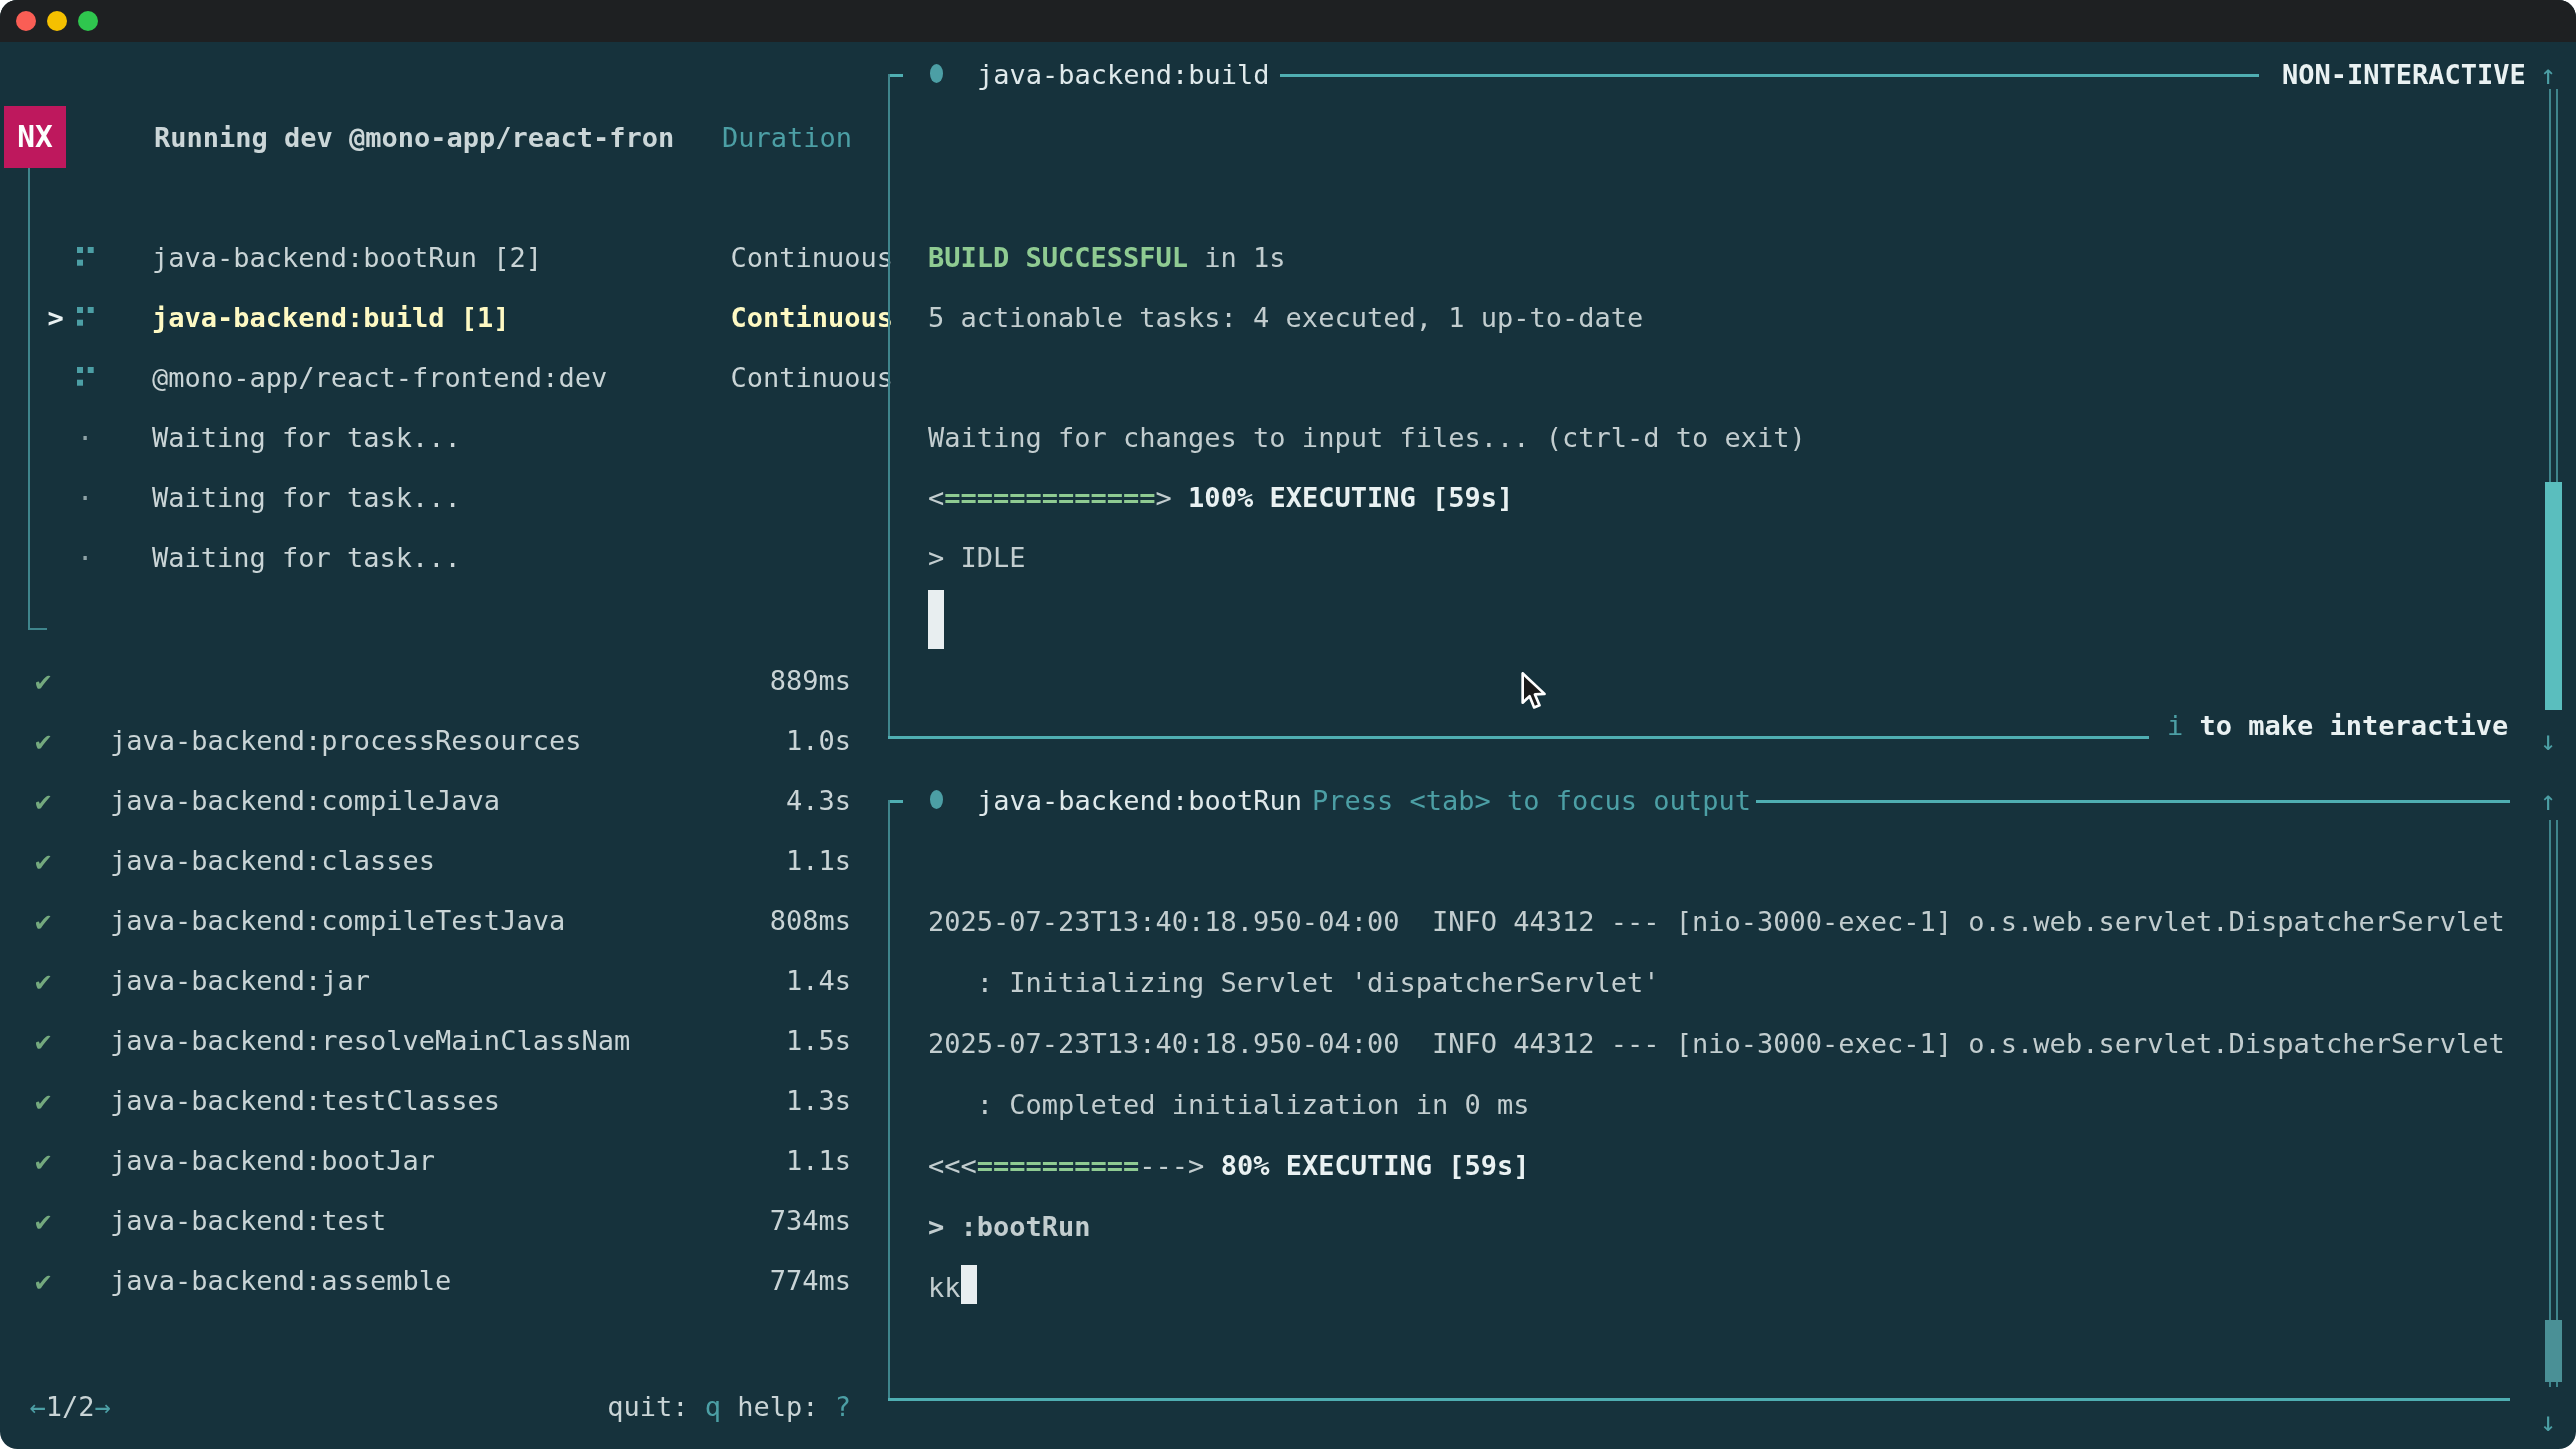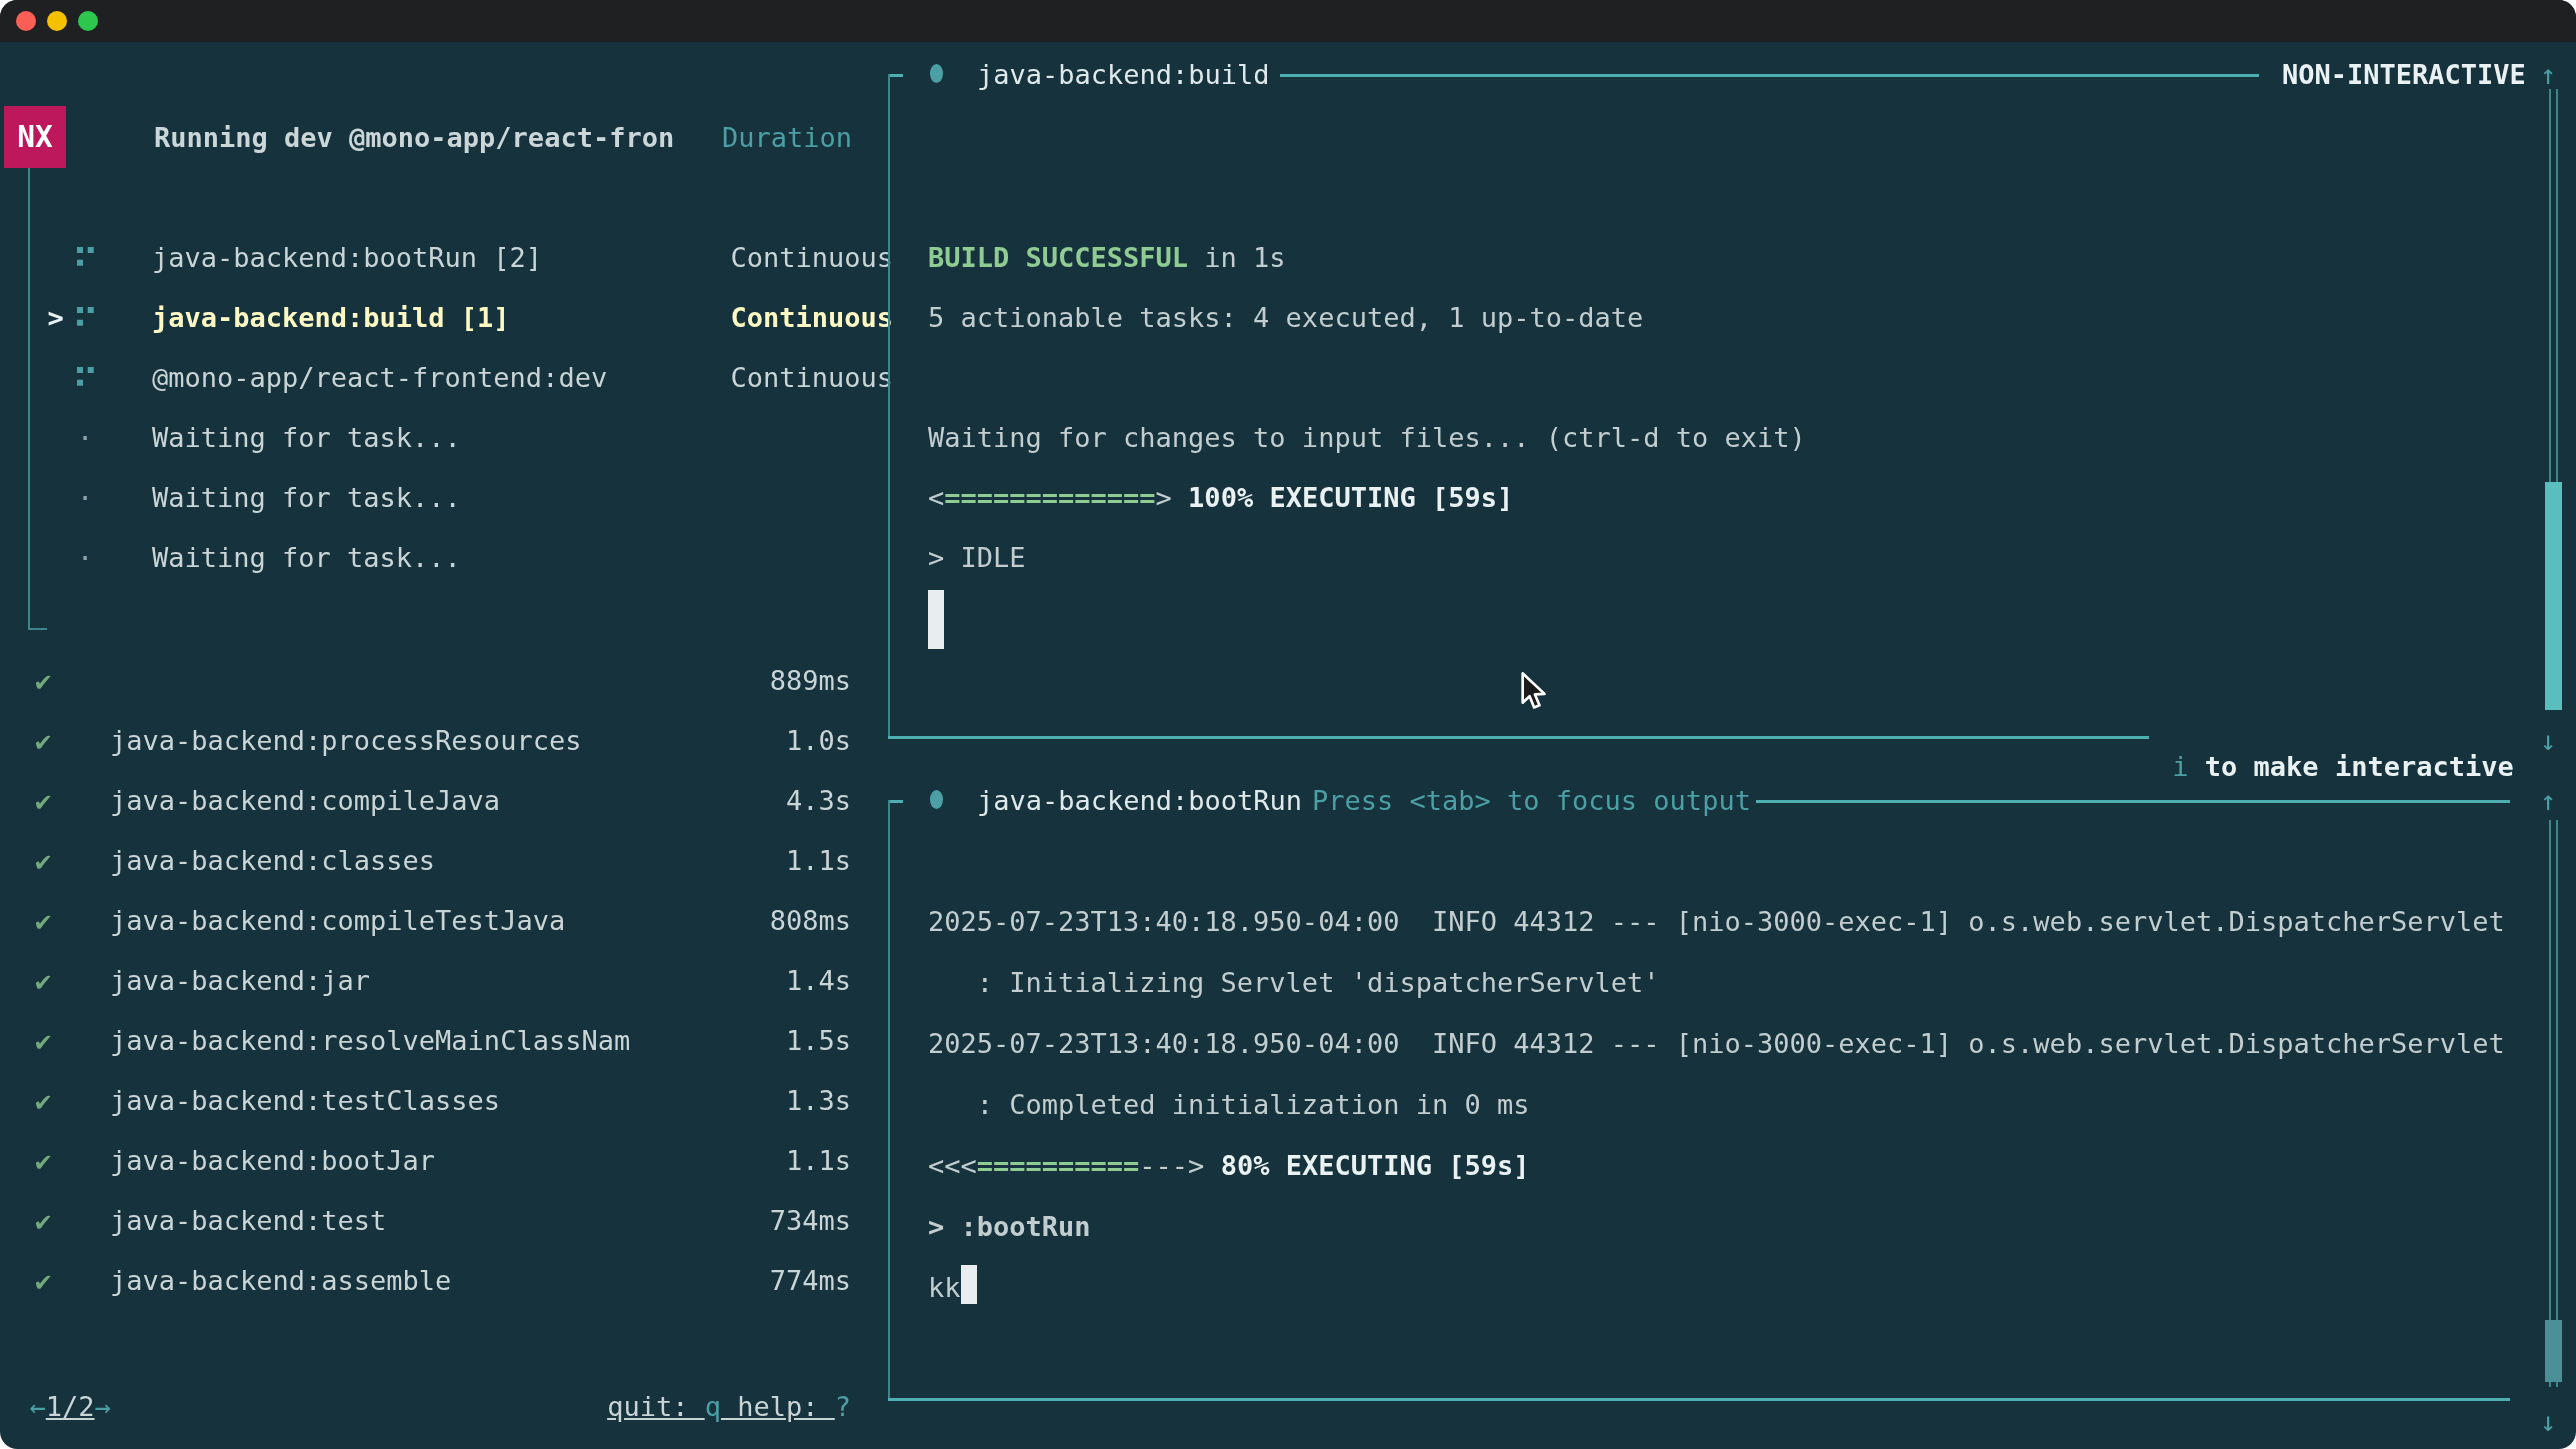--- a/index.html
+++ b/index.html
@@ -6,21 +6,21 @@
   .screen{position:relative;width:2576px;height:1449px;overflow:hidden;
           font-family:"DejaVu Sans Mono","DejaVu Sans",monospace;font-size:27px;}
   .window{position:absolute;inset:0;border-radius:17.4px;overflow:hidden;background:#16323C;}
   .titlebar{position:absolute;left:0;top:0;right:0;height:42px;background:#1E2022;}
   .tl{position:absolute;top:11.4px;width:20px;height:20px;border-radius:50%;}
   .tl.red{left:16px;background:#FA5E55;}
   .tl.yellow{left:47px;background:#F5C000;}
   .tl.green{left:78px;background:#2FC64E;}
 
   .abs{position:absolute;white-space:pre;}
-  .t-gray{color:#C9D4D6;text-decoration:underline;}
+  .t-gray{color:#C9D4D6;}
   .t-dim{color:#C2CDCF;}
   .t-bright{color:#E9F1F2;font-weight:bold;}
   .t-teal{color:#4C9FA5;}
   .t-green{color:#8FCB92;font-weight:bold;}
 
   
   .nx-logo{position:absolute;left:4px;top:106px;width:62px;height:62px;background:#be185d;
            color:#FDFEFE;font-weight:bold;font-size:29.5px;display:flex;align-items:center;justify-content:center;}
   .side-title{position:absolute;left:110px;top:122px;height:32px;line-height:32px;color:#CBD6D8;font-weight:bold;margin-left:44px;}
   .side-duration{position:absolute;left:604px;top:122px;width:248px;height:32px;line-height:32px;
@@ -216,21 +216,21 @@
       <div class="pline"><span class="t-green">BUILD SUCCESSFUL</span><span class="t-dim"> in 1s</span></div>
       <div class="pline">5 actionable tasks: 4 executed, 1 up-to-date</div>
       <div class="pline"></div>
       <div class="pline">Waiting for changes to input files... (ctrl-d to exit)</div>
       <div class="pline"><span class="t-dim">&lt;</span><span class="t-green">=============</span><span class="t-dim">&gt;</span><span class="t-bright"> 100% EXECUTING [59s]</span></div>
       <div class="pline">&gt; IDLE</div>
     </div>
     <div class="cursor" style="left:928px;top:590px;width:16px;height:59px;"></div>
 
     <div class="rule" style="left:888px;top:736px;width:1261px;"></div>
-    <div class="abs" style="left:2167px;top:751px;width:352px;height:32px;line-height:32px;text-align:center;"><span class="t-teal">i</span><span class="t-bright"> to make interactive</span></div>
+    <div class="abs" style="left:2167px;top:710px;width:352px;height:32px;line-height:32px;text-align:left;"><span class="t-teal">i</span><span class="t-bright"> to make interactive</span></div>
     <div class="arrow abs" style="left:2540px;top:725px;">↓</div>
 
     <div class="track" style="top:89px;height:621px;"></div>
     <div class="thumb" style="top:482px;height:228px;background:#5ABEBE;"></div>
 
     <div class="cap" style="left:888px;top:800px;width:14.8px;"></div>
     <div class="vline" style="left:888px;top:800px;height:601px;"></div>
     <div class="bullet" style="left:930px;top:790px;"></div>
     <div class="ptitle abs" style="left:977px;top:785px;">java-backend:bootRun</div>
     <div class="abs t-teal" style="left:1312px;top:785px;height:32px;line-height:32px;">Press &lt;tab&gt; to focus output</div>

